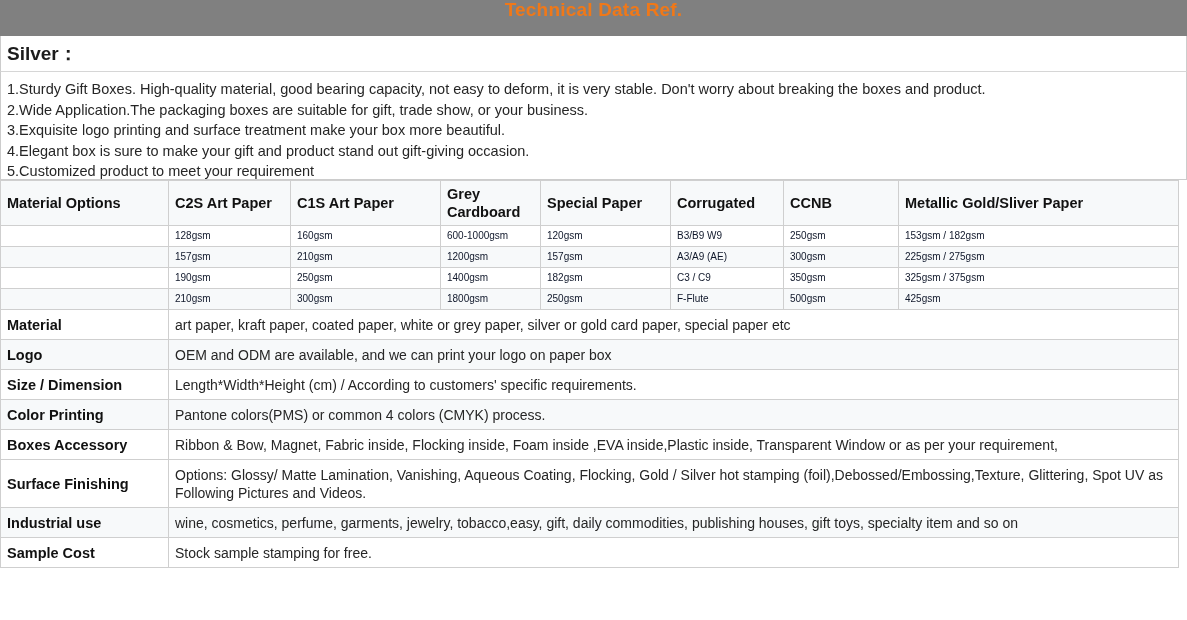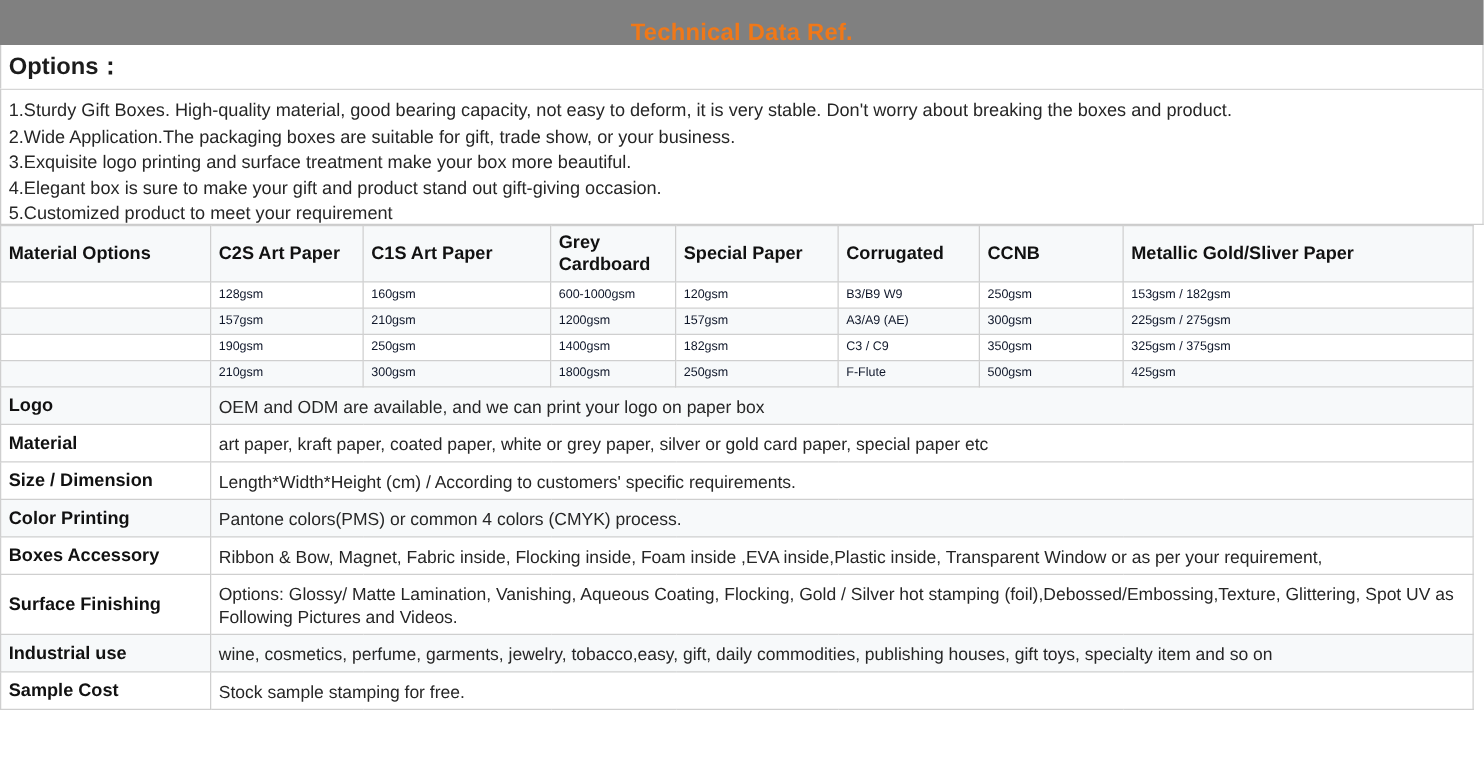--- a/index.html
+++ b/index.html
@@ -20,21 +20,21 @@
     height: 620px;
     box-sizing: border-box;
     position: relative;
   }
 
   
   .title-bar {
     height: 36px;
     background: #808080;
     display: flex;
-    align-items: flex-end;
+    align-items: flex-start;
     justify-content: center;
     box-sizing: border-box;
   }
   .title-bar .title-text {
     color: #f07818;
     font-size: 19px;
     font-weight: bold;
     letter-spacing: 0.2px;
     line-height: 1;
   }
@@ -129,21 +129,21 @@
 </head>
 <body>
 
 <div class="page">
 
   <div class="title-bar">
     <span class="title-text">Technical Data Ref.</span>
   </div>
 
   <div class="feature-head">
-    <span class="feature-title">Options：</span>
+    <span class="feature-title">Silver：</span>
   </div>
 
   <div class="feature-block">
     <div class="feature-line">1.Sturdy Gift Boxes. High-quality material, good bearing capacity, not easy to deform, it is very stable. Don't worry about breaking the boxes and product.</div>
     <div class="feature-line">2.Wide Application.The packaging boxes are suitable for gift, trade show, or your business.</div>
     <div class="feature-line">3.Exquisite logo printing and surface treatment make your box more beautiful.</div>
     <div class="feature-line">4.Elegant box is sure to make your gift and product stand out gift-giving occasion.</div>
     <div class="feature-line">5.Customized product to meet your requirement</div>
   </div>
 
@@ -208,31 +208,31 @@
         <td></td>
         <td>210gsm</td>
         <td>300gsm</td>
         <td>1800gsm</td>
         <td>250gsm</td>
         <td>F-Flute</td>
         <td>500gsm</td>
         <td>425gsm</td>
       </tr>
 
+      <tr class="spec-row h30 plain">
+        <td class="label orange-edge">Material</td>
+        <td class="value" colspan="7">art paper, kraft paper, coated paper, white or grey paper, silver or gold card paper, special paper etc</td>
+      </tr>
+
       <tr class="spec-row h30 alt">
         <td class="label">Logo</td>
         <td class="value" colspan="7">OEM and ODM are available, and we can print your logo on paper box</td>
       </tr>
 
       <tr class="spec-row h30 plain">
-        <td class="label orange-edge">Material</td>
-        <td class="value" colspan="7">art paper, kraft paper, coated paper, white or grey paper, silver or gold card paper, special paper etc</td>
-      </tr>
-
-      <tr class="spec-row h30 plain">
         <td class="label">Size / Dimension</td>
         <td class="value" colspan="7">Length*Width*Height (cm) / According to customers' specific requirements.</td>
       </tr>
 
       <tr class="spec-row h30 alt">
         <td class="label">Color Printing</td>
         <td class="value" colspan="7">Pantone colors(PMS) or common 4 colors (CMYK) process.</td>
       </tr>
 
       <tr class="spec-row h30 plain">

